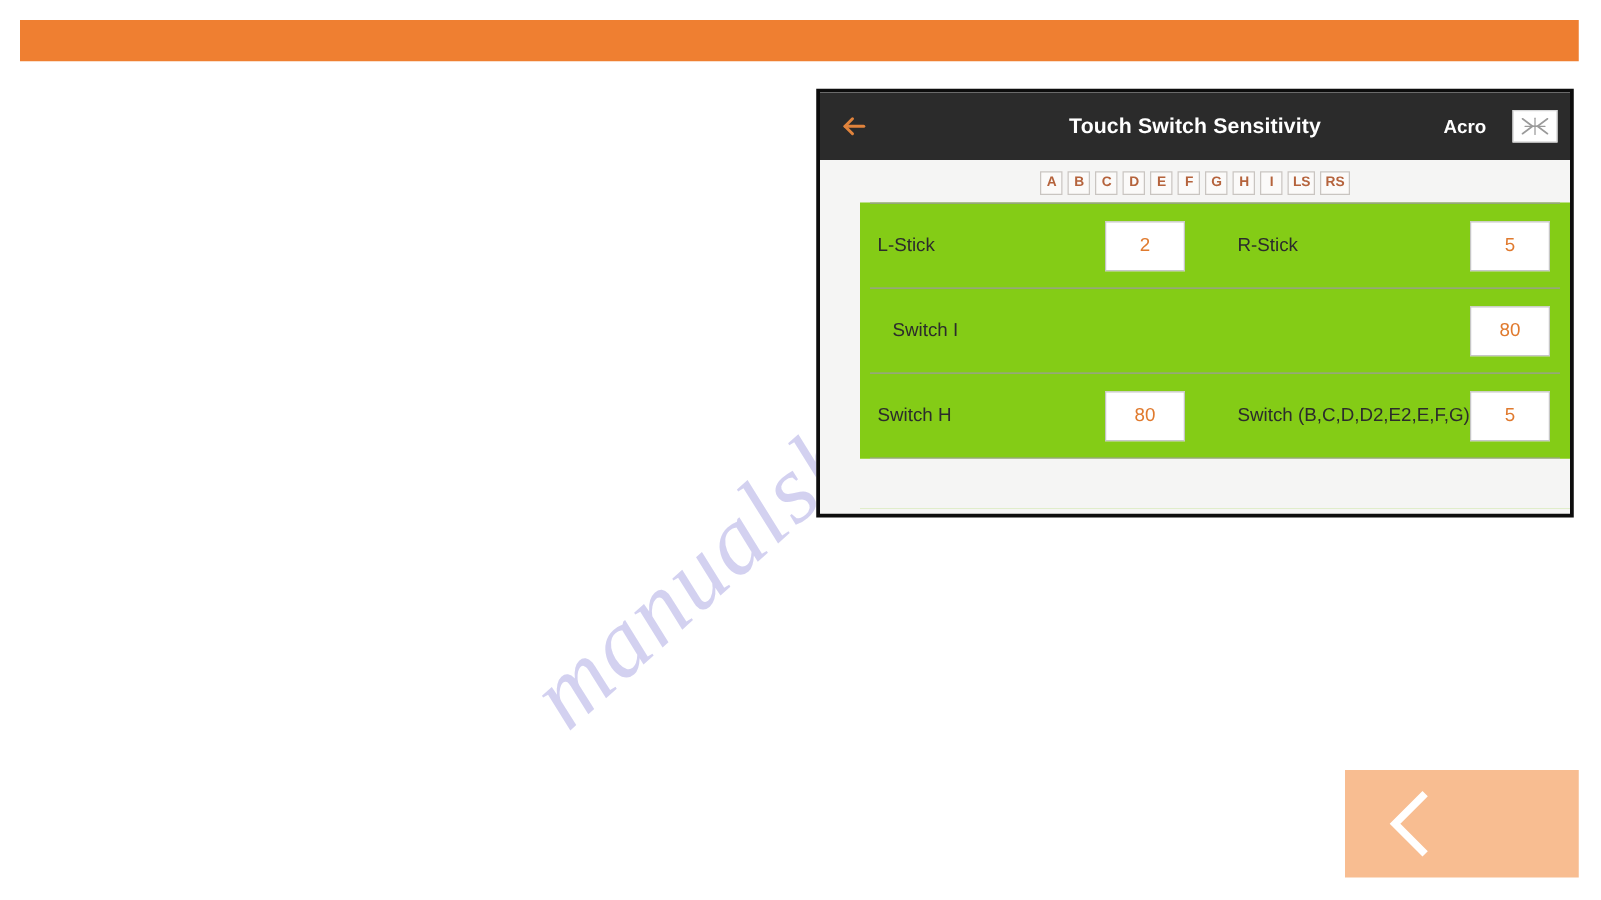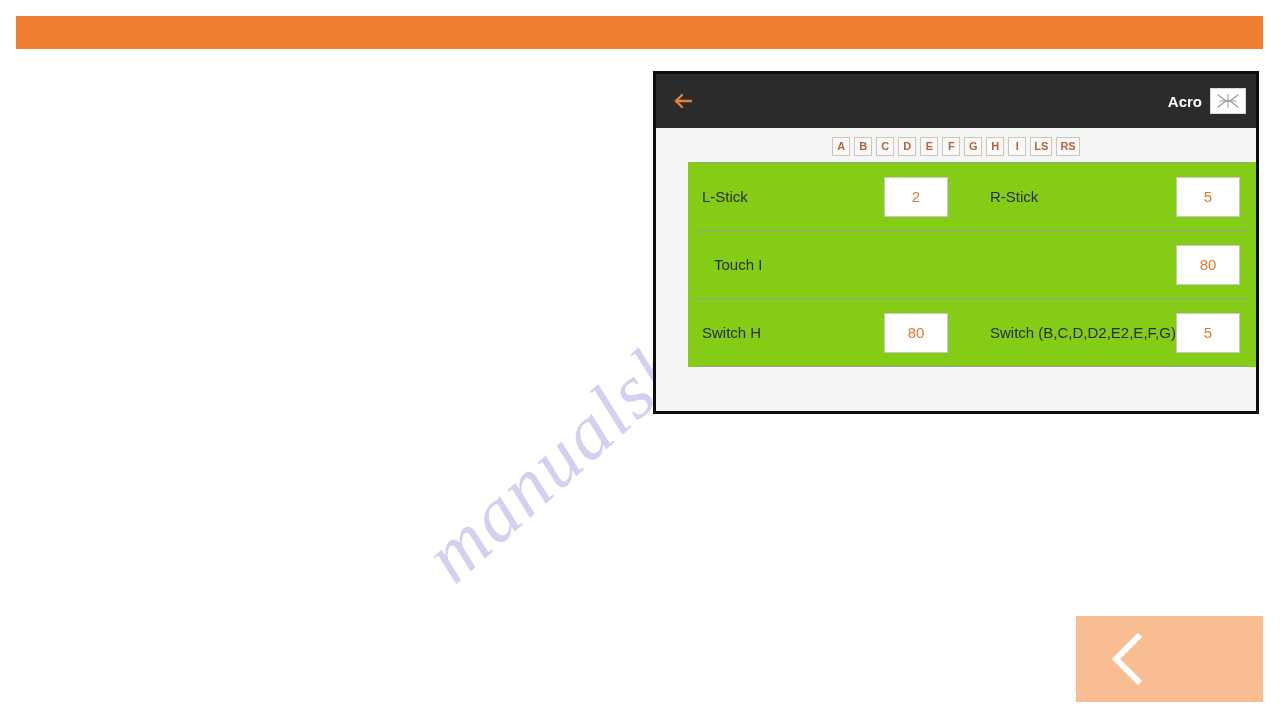--- a/index.html
+++ b/index.html
@@ -87,21 +87,21 @@
     font-size: 17px;
     font-weight: bold;
     letter-spacing: 0.1px;
     pointer-events: none;
   }
 
   .header-right {
     margin-left: auto;
     display: flex;
     align-items: center;
-    gap: 8px;
+    gap: 21px;
     z-index: 2;
   }
   .model-name {
     color: #ffffff;
     font-size: 15px;
     font-weight: bold;
   }
   .model-icon {
     width: 36px;
     height: 26px;
@@ -219,20 +219,21 @@
 <div class="device">
 
   <div class="device-header">
     <div class="back-arrow">
       <svg width="24" height="24" viewBox="0 0 24 24" fill="none" stroke="#e0833c" stroke-width="2.4" stroke-linecap="round" stroke-linejoin="round">
         <line x1="20" y1="12" x2="5" y2="12"></line>
         <polyline points="11,6 5,12 11,18"></polyline>
       </svg>
     </div>
 
+    <div class="device-title">Touch Switch Sensitivity</div>
 
     <div class="header-right">
       <div class="model-name">Acro</div>
       <div class="model-icon">
         <svg width="26" height="18" viewBox="0 0 26 18" fill="none" stroke="#9a9a9a" stroke-width="1.3" stroke-linecap="round" stroke-linejoin="round">
           <path d="M3 3 L11 9 L3 15"></path>
           <path d="M23 3 L15 9 L23 15"></path>
           <path d="M11 9 L15 9"></path>
           <path d="M5 9 L21 9" stroke-width="1"></path>
           <path d="M13 2.5 L13 15.5" stroke-width="1"></path>
@@ -267,21 +268,21 @@
       <div class="cell right">
         <div class="cell-label">R-Stick</div>
         <div class="cell-value">5</div>
       </div>
     </div>
 
     <div class="rule"></div>
 
     <div class="srow">
       <div class="cell right">
-        <div class="cell-label">Touch I</div>
+        <div class="cell-label">Switch I</div>
         <div class="cell-value">80</div>
       </div>
     </div>
 
     <div class="rule"></div>
 
     <div class="srow">
       <div class="cell left">
         <div class="cell-label">Switch H</div>
         <div class="cell-value">80</div>

